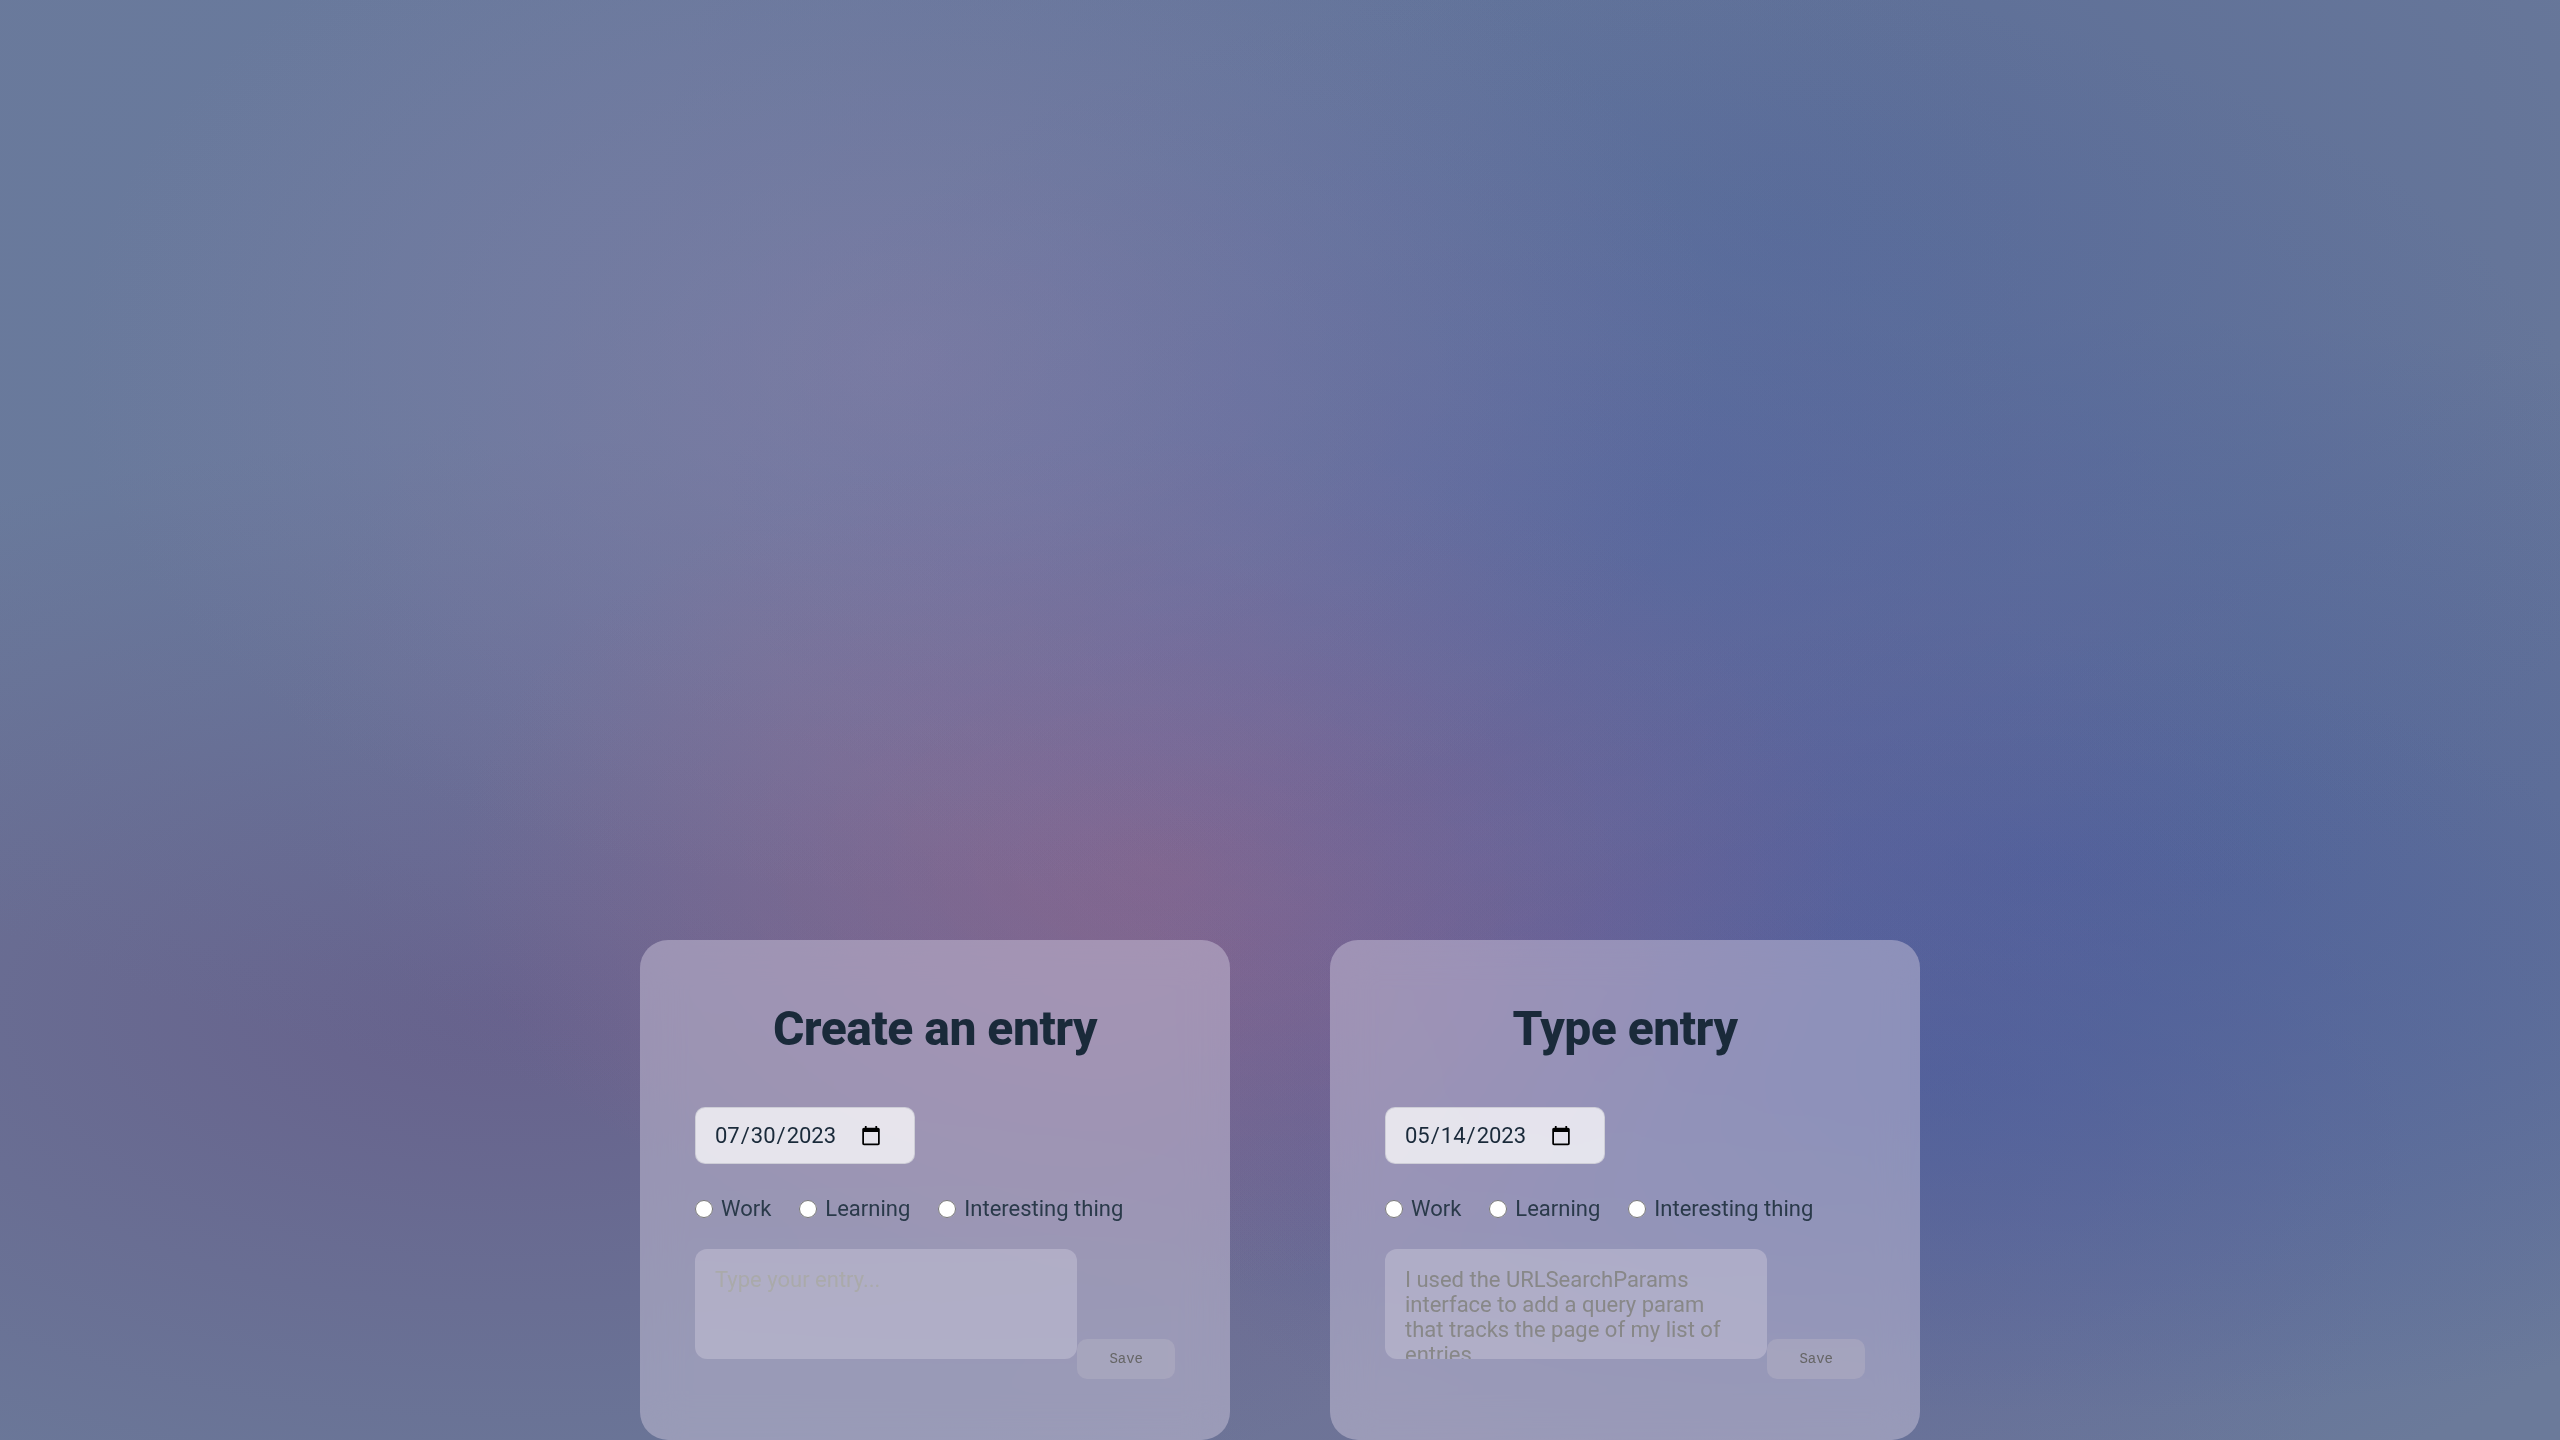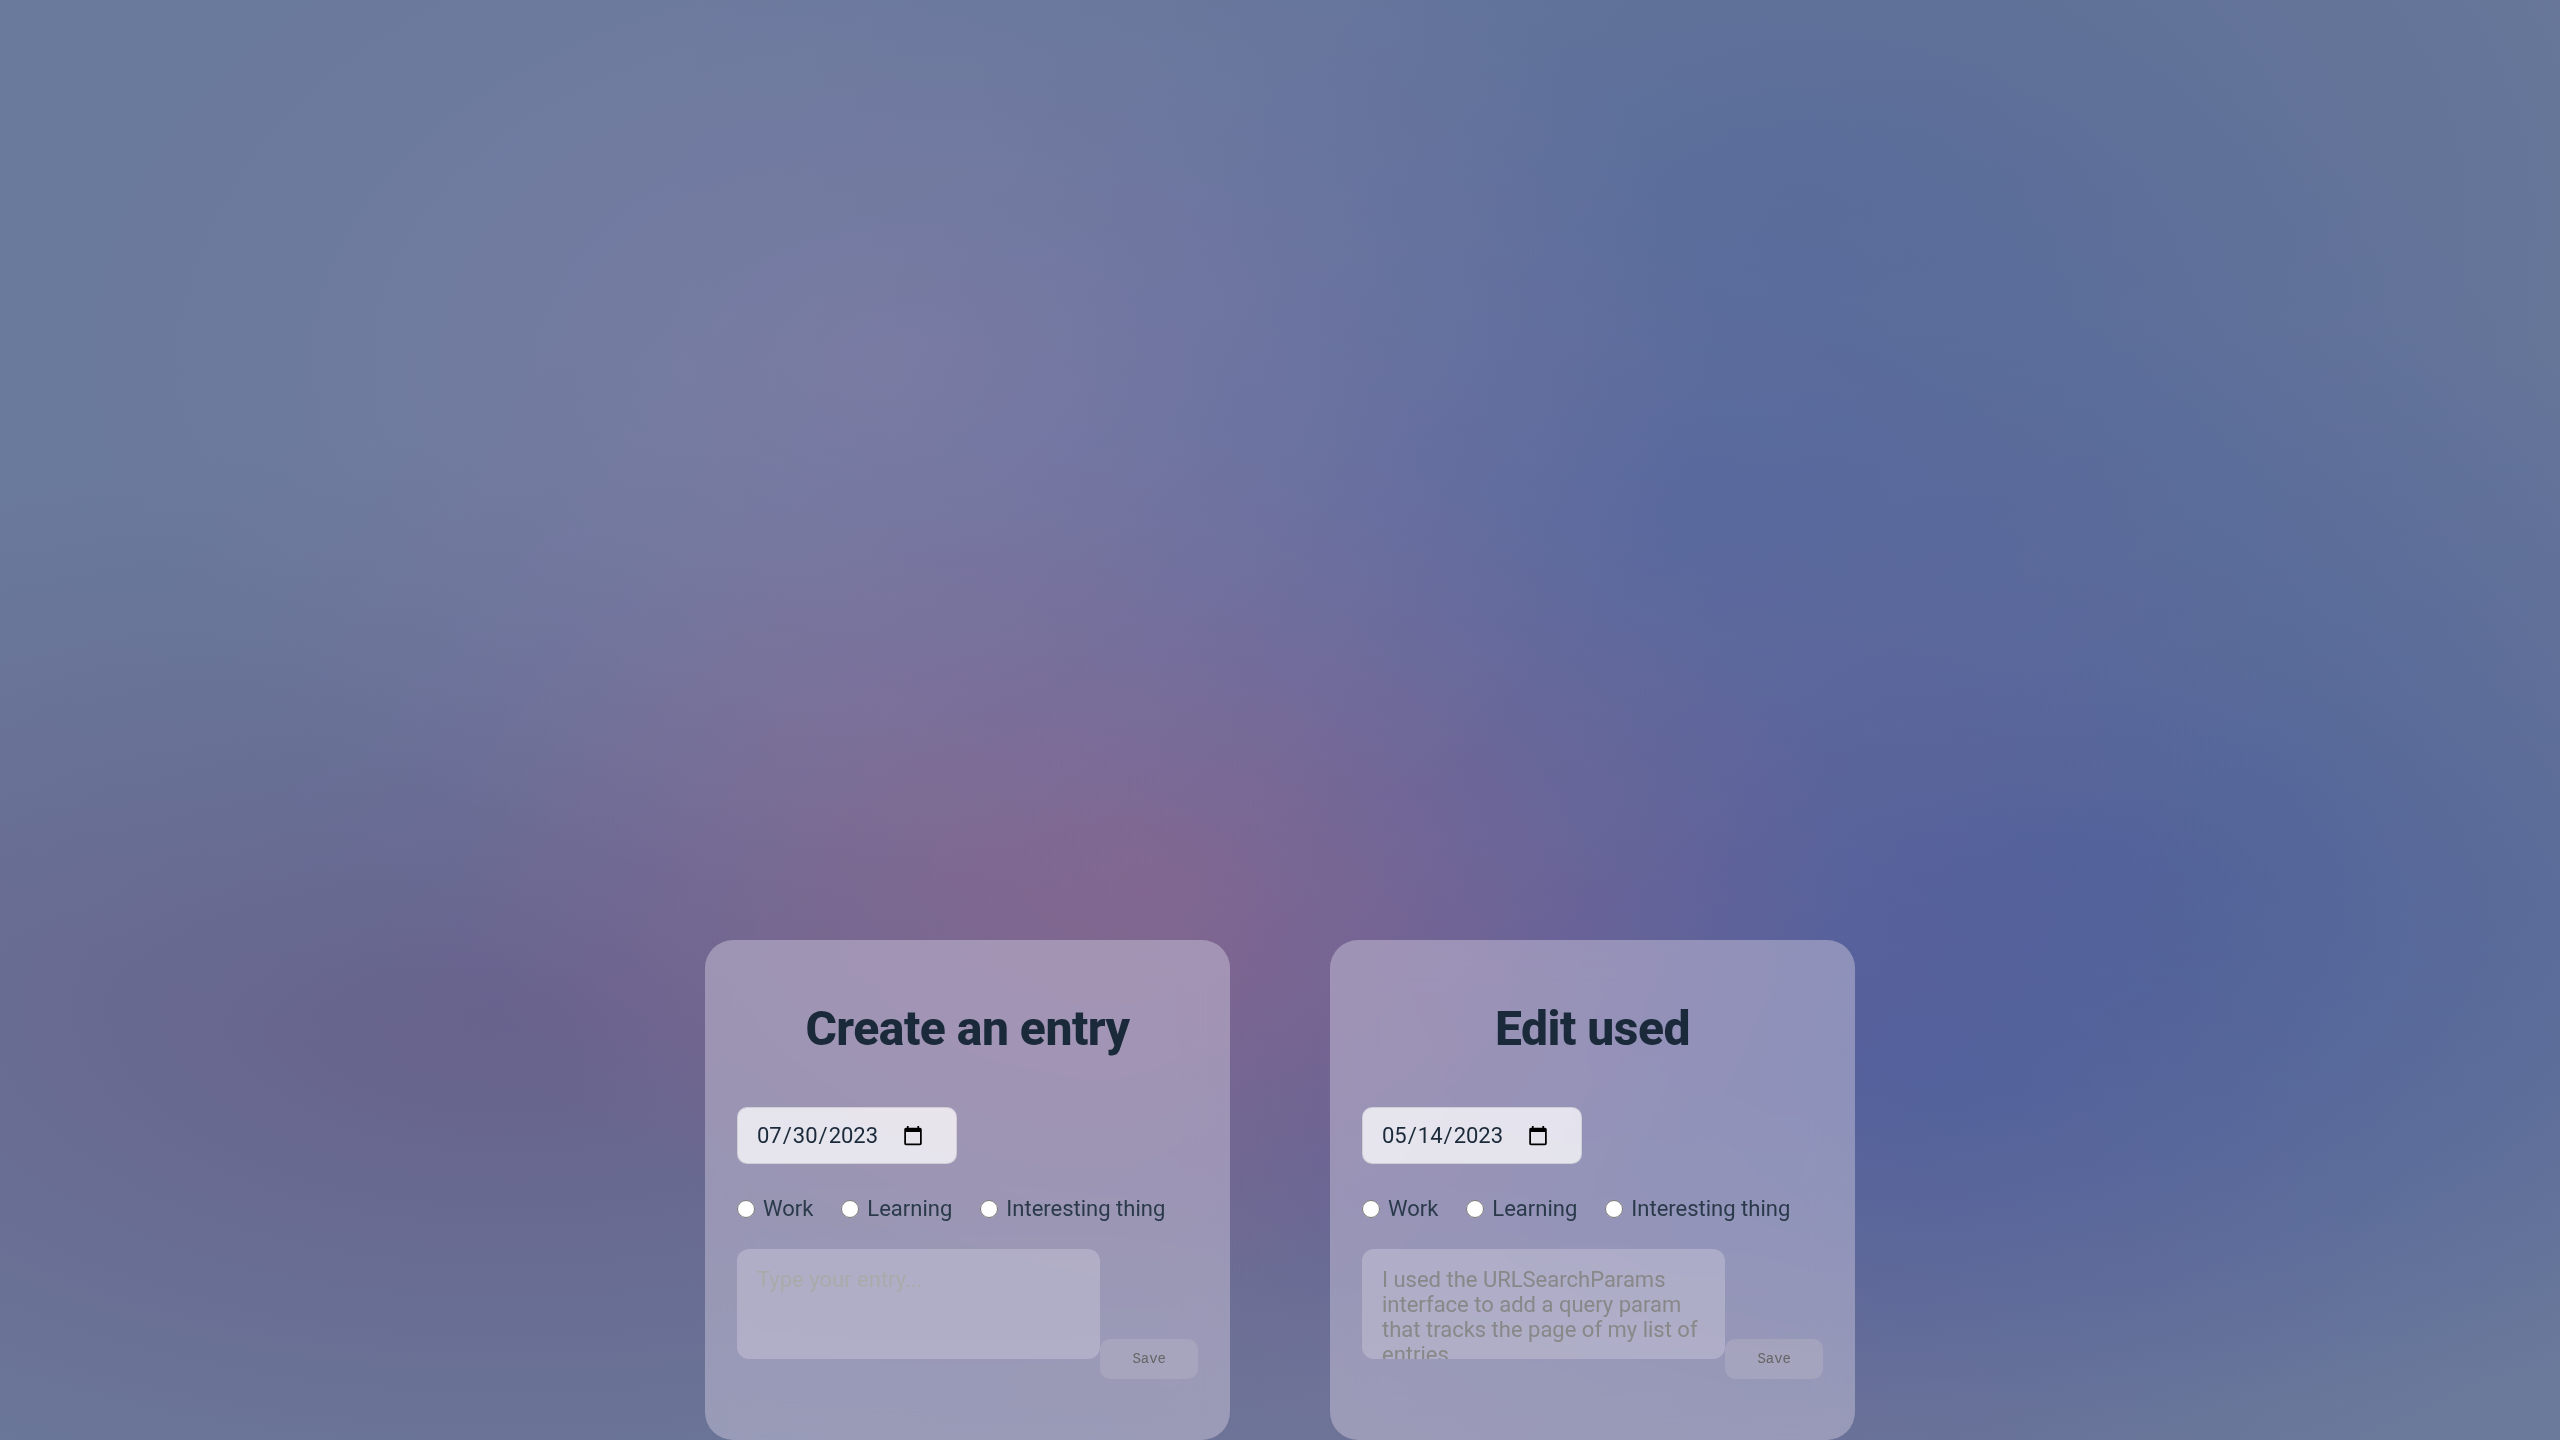--- a/index.html
+++ b/index.html
@@ -47,27 +47,27 @@
       height: 100%;
       display: flex;
       align-items: flex-end;
       justify-content: center;
       gap: 100px;
       padding-bottom: 0;
       padding-top: 330px;
     }
 
     .card {
-      width: 525px;
+      width: 590px;
       min-height: 500px;
       background: rgba(210, 205, 225, 0.45);
       backdrop-filter: blur(20px);
       -webkit-backdrop-filter: blur(20px);
       border-radius: 28px;
-      padding: 60px 32px 55px;
+      padding: 60px 55px 55px;
       display: flex;
       flex-direction: column;
       gap: 0;
     }
 
     .card-title {
       font-size: 48px;
       font-weight: 800;
       color: #1a2a3a;
       text-align: center;
@@ -199,21 +199,21 @@
       </label>
     </div>
 
     <div class="form-bottom">
       <textarea class="text-area" placeholder="Type your entry..." style=""></textarea>
       <button class="save-btn">Save</button>
     </div>
   </div>
 
   <div class="card">
-    <h1 class="card-title">Edit used</h1>
+    <h1 class="card-title">Type entry</h1>
 
     <div class="date-input-wrapper">
       <div class="date-input">
         <input type="date" value="2023-05-14" style="">
       </div>
     </div>
 
     <div class="radio-group">
       <label class="radio-item">
         <input type="radio" name="edit-category" value="work" style="">

